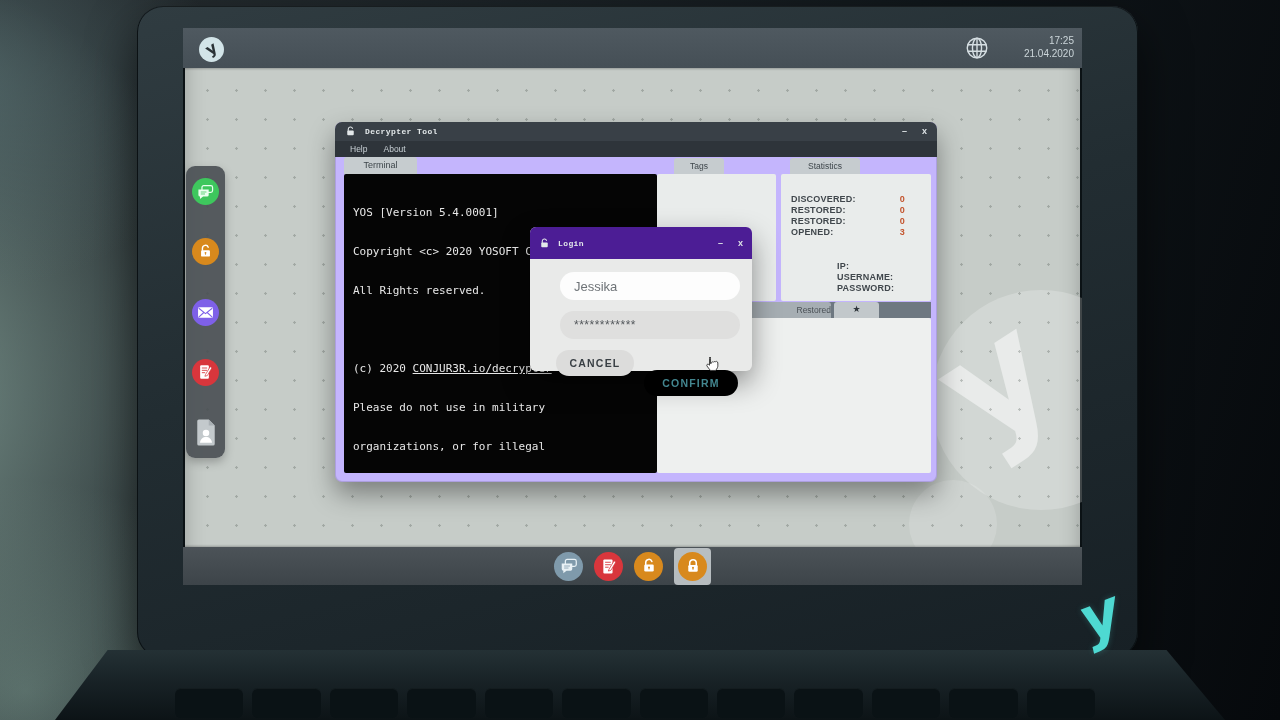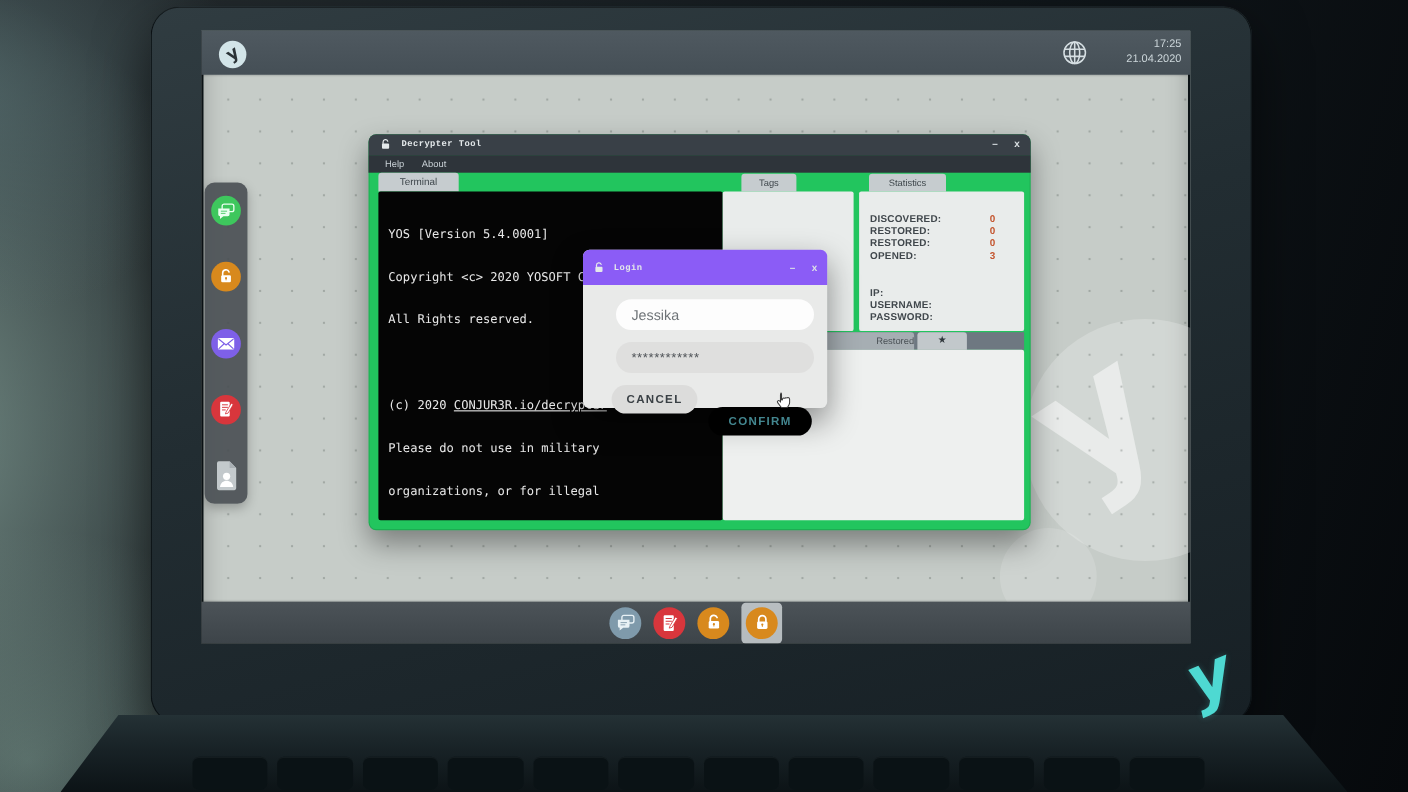--- a/index.html
+++ b/index.html
@@ -63,21 +63,21 @@
     box-shadow:0 -1px 2px rgba(0,0,0,.25); }
   .tb { width:29px; height:29px; border-radius:50%; display:flex; align-items:center; justify-content:center; cursor:pointer; }
   .tb-chat  { background:var(--taskbar-chat,#7f9aab); }
   .tb-notes { background:var(--dock-notes,#d8363c); }
   .tb-lock  { background:var(--dock-lock,#d8891d); }
   .tb-active { width:37px; height:37px; border-radius:4px; background:rgba(203,209,212,.85);
     display:flex; align-items:center; justify-content:center; }
 
   
   .window { position:absolute; left:152px; top:94px; width:602px; height:360px; z-index:5;
-    background:#22c55e; border-radius:7px; box-shadow:0 12px 26px rgba(0,0,0,.38), inset 0 0 0 1px rgba(0,0,0,.12); }
+    background:#c4b5fd; border-radius:7px; box-shadow:0 12px 26px rgba(0,0,0,.38), inset 0 0 0 1px rgba(0,0,0,.12); }
   .titlebar { height:19px; background:#394047; border-radius:7px 7px 0 0; display:flex; align-items:center; padding:0 10px; }
   .titlebar .w-title { margin-left:9px; font:700 8px "Liberation Mono",monospace; letter-spacing:.4px; color:#e3e8ea; }
   .w-controls { margin-left:auto; display:flex; gap:15px; }
   .w-min, .w-close { font:700 9px "Liberation Sans",sans-serif; color:#dde3e6; cursor:pointer; line-height:9px; }
   .menubar { height:16px; background:#2e343a; display:flex; align-items:center; gap:16px; padding:0 15px; }
   .menu-item { font-size:8.5px; color:#c9d1d6; cursor:pointer; }
 
   .tab { position:absolute; background:#c6cccf; color:#3e464b; text-align:center;
     border-radius:3px 3px 0 0; font-size:9px; cursor:pointer; }
   .terminal-tab { left:9px; top:35px; width:73px; height:17px; line-height:17px; }
@@ -89,33 +89,33 @@
 
   .tags-tab  { left:339px; top:36px; width:50px; height:16px; line-height:16px; font-size:8.5px; }
   .tags-panel { position:absolute; left:322px; top:52px; width:119px; height:127px; background:#e9eceb; border-radius:2px; }
   .stats-tab { left:455px; top:36px; width:70px; height:16px; line-height:16px; font-size:8.5px; }
   .stats-panel { position:absolute; left:446px; top:52px; width:150px; height:127px; background:#e9eceb;
     border-radius:2px; padding:20px 26px 0 10px; }
   .stat-row { display:flex; justify-content:space-between; font-size:9px; font-weight:700;
     color:#40474c; line-height:11px; letter-spacing:.2px; }
   .stat-value { color:var(--stat-value,#c4552e); }
   .creds { margin-top:23px; }
-  .cred-row { font-size:9px; font-weight:700; color:#40474c; line-height:11px; letter-spacing:.2px; }
+  .cred-row { font-size:9px; font-weight:700; color:#40474c; line-height:11px; letter-spacing:.2px;margin-left:46px; }
 
   .restored-strip { position:absolute; left:322px; top:180px; width:274px; height:16px; background:#6e7881; }
   .restored-tab { position:relative; float:left; margin-left:90px; width:84px; height:16px; line-height:16px;
     background:#a6aeb3; color:#4a5156; font-size:8.5px; text-align:right; border-radius:3px 3px 0 0; cursor:pointer; }
   .fav-tab { position:relative; float:left; margin-left:3px; width:45px; height:16px; line-height:15px;
     background:#c2c8cb; color:#2f363b; font-size:9px; text-align:center; border-radius:3px 3px 0 0; cursor:pointer; }
   .big-panel { position:absolute; left:322px; top:196px; width:274px; height:155px; background:#eef0ef; border-radius:2px; }
 
   
   .login { position:absolute; left:347px; top:199px; width:222px; height:144px; z-index:6;
     background:#e9eae9; border-radius:6px; box-shadow:0 12px 28px rgba(0,0,0,.42); }
-  .login-titlebar { height:16px; background:#8b5cf6; border-radius:6px 6px 0 0; display:flex; align-items:center; padding:16px 9px; }
+  .login-titlebar { height:16px; background:#4c1d95; border-radius:6px 6px 0 0; display:flex; align-items:center; padding:16px 9px; }
   .login-title { margin-left:8px; font:700 8px "Liberation Mono",monospace; letter-spacing:.4px; color:#e3e8ea; }
   .login-body { position:relative; height:126px; }
   .pill { position:absolute; left:30px; width:180px; height:28px; border:none; border-radius:14px;
     padding:0 14px; outline:none; font-family:"Liberation Sans",sans-serif; }
   .username { top:13px; background:#fdfdfd; color:#6e7377; font-size:13px; }
   .password { top:52px; background:#dfdfde; color:#54585c; font-size:12px; letter-spacing:.5px; }
   .btn { position:absolute; top:91px; height:26px; border:none; border-radius:13px; cursor:pointer;
     font:700 10.5px "Liberation Sans",sans-serif; letter-spacing:1.2px; }
   .btn-cancel { left:26px; width:78px; background:#dcdcdb; color:#393f44; }
   .btn-confirm { left:114px; width:94px; background:#000000; color:var(--confirm-text,#43868f);margin-top:20px; }

